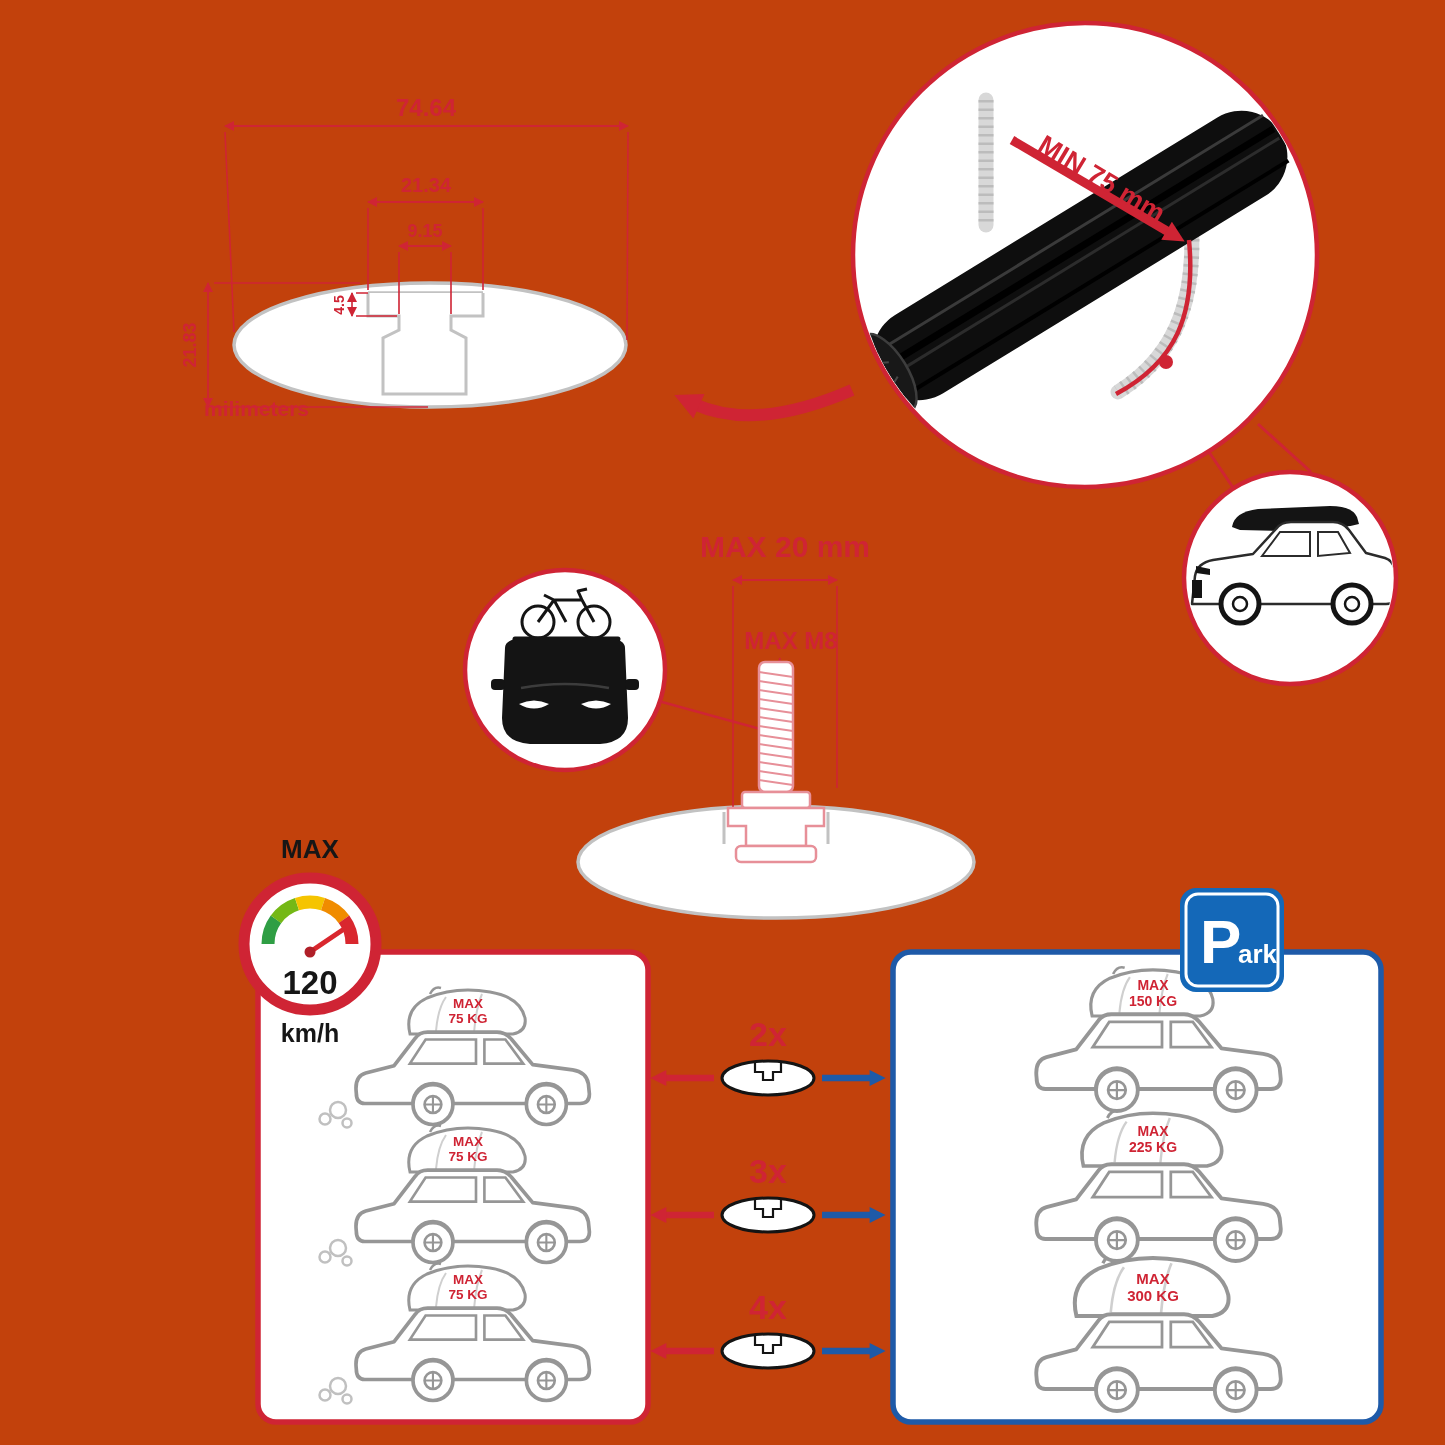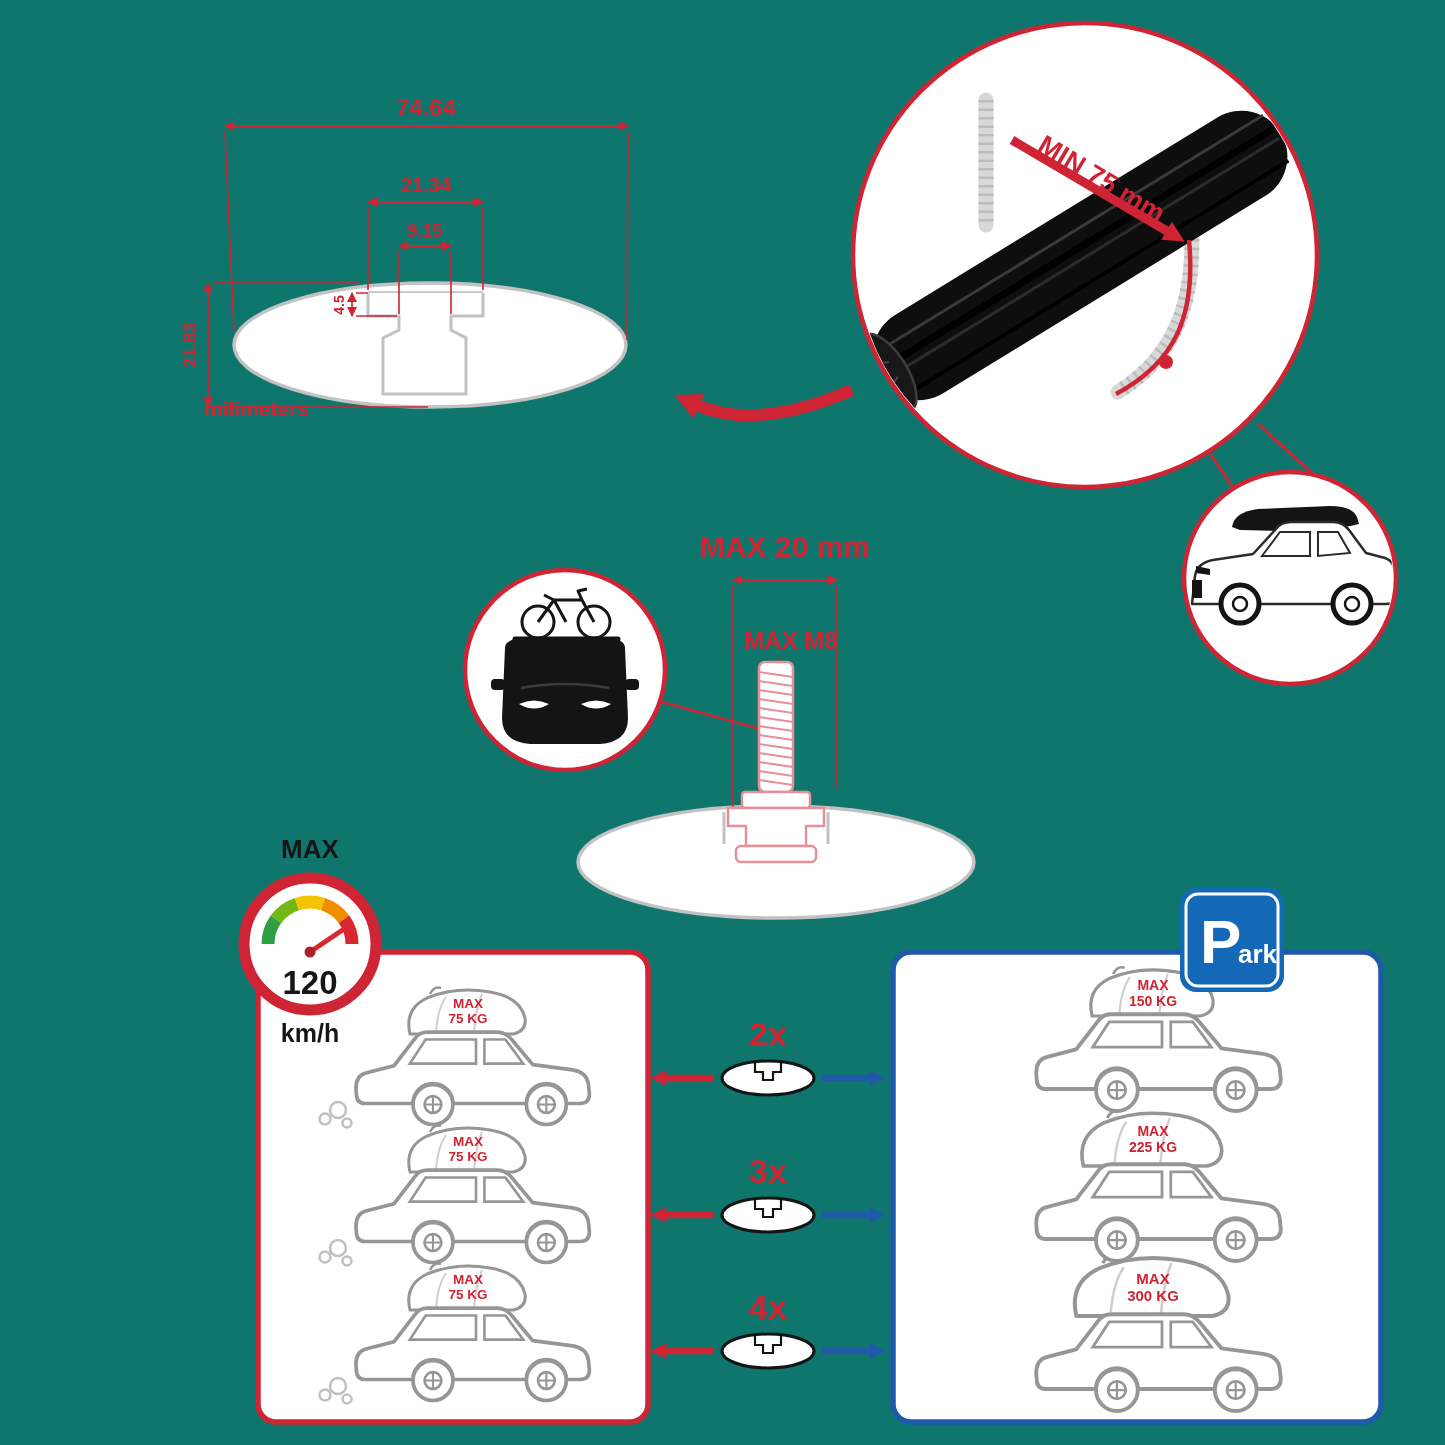--- a/index.html
+++ b/index.html
@@ -1,16 +1,16 @@
 <!DOCTYPE html>
 <html><head>
 <meta charset="utf-8">
 <style>
   html,body{margin:0;padding:0;background:#fff}
-  .stage{position:relative;width:1445px;height:1445px;background:#0f766e;overflow:hidden}
+  .stage{position:relative;width:1445px;height:1445px;background:#c2410c;overflow:hidden}
   svg text{font-family:"Liberation Sans",sans-serif}
   .dimtxt{fill:#cf2434;font-weight:bold}
   .redtxt{fill:#cf2434;font-weight:bold}
   .blktxt{fill:#161616;font-weight:bold}
   .whttxt{fill:#ffffff;font-weight:bold}
 </style>
 </head>
 <body>
 
 <div class="stage">

